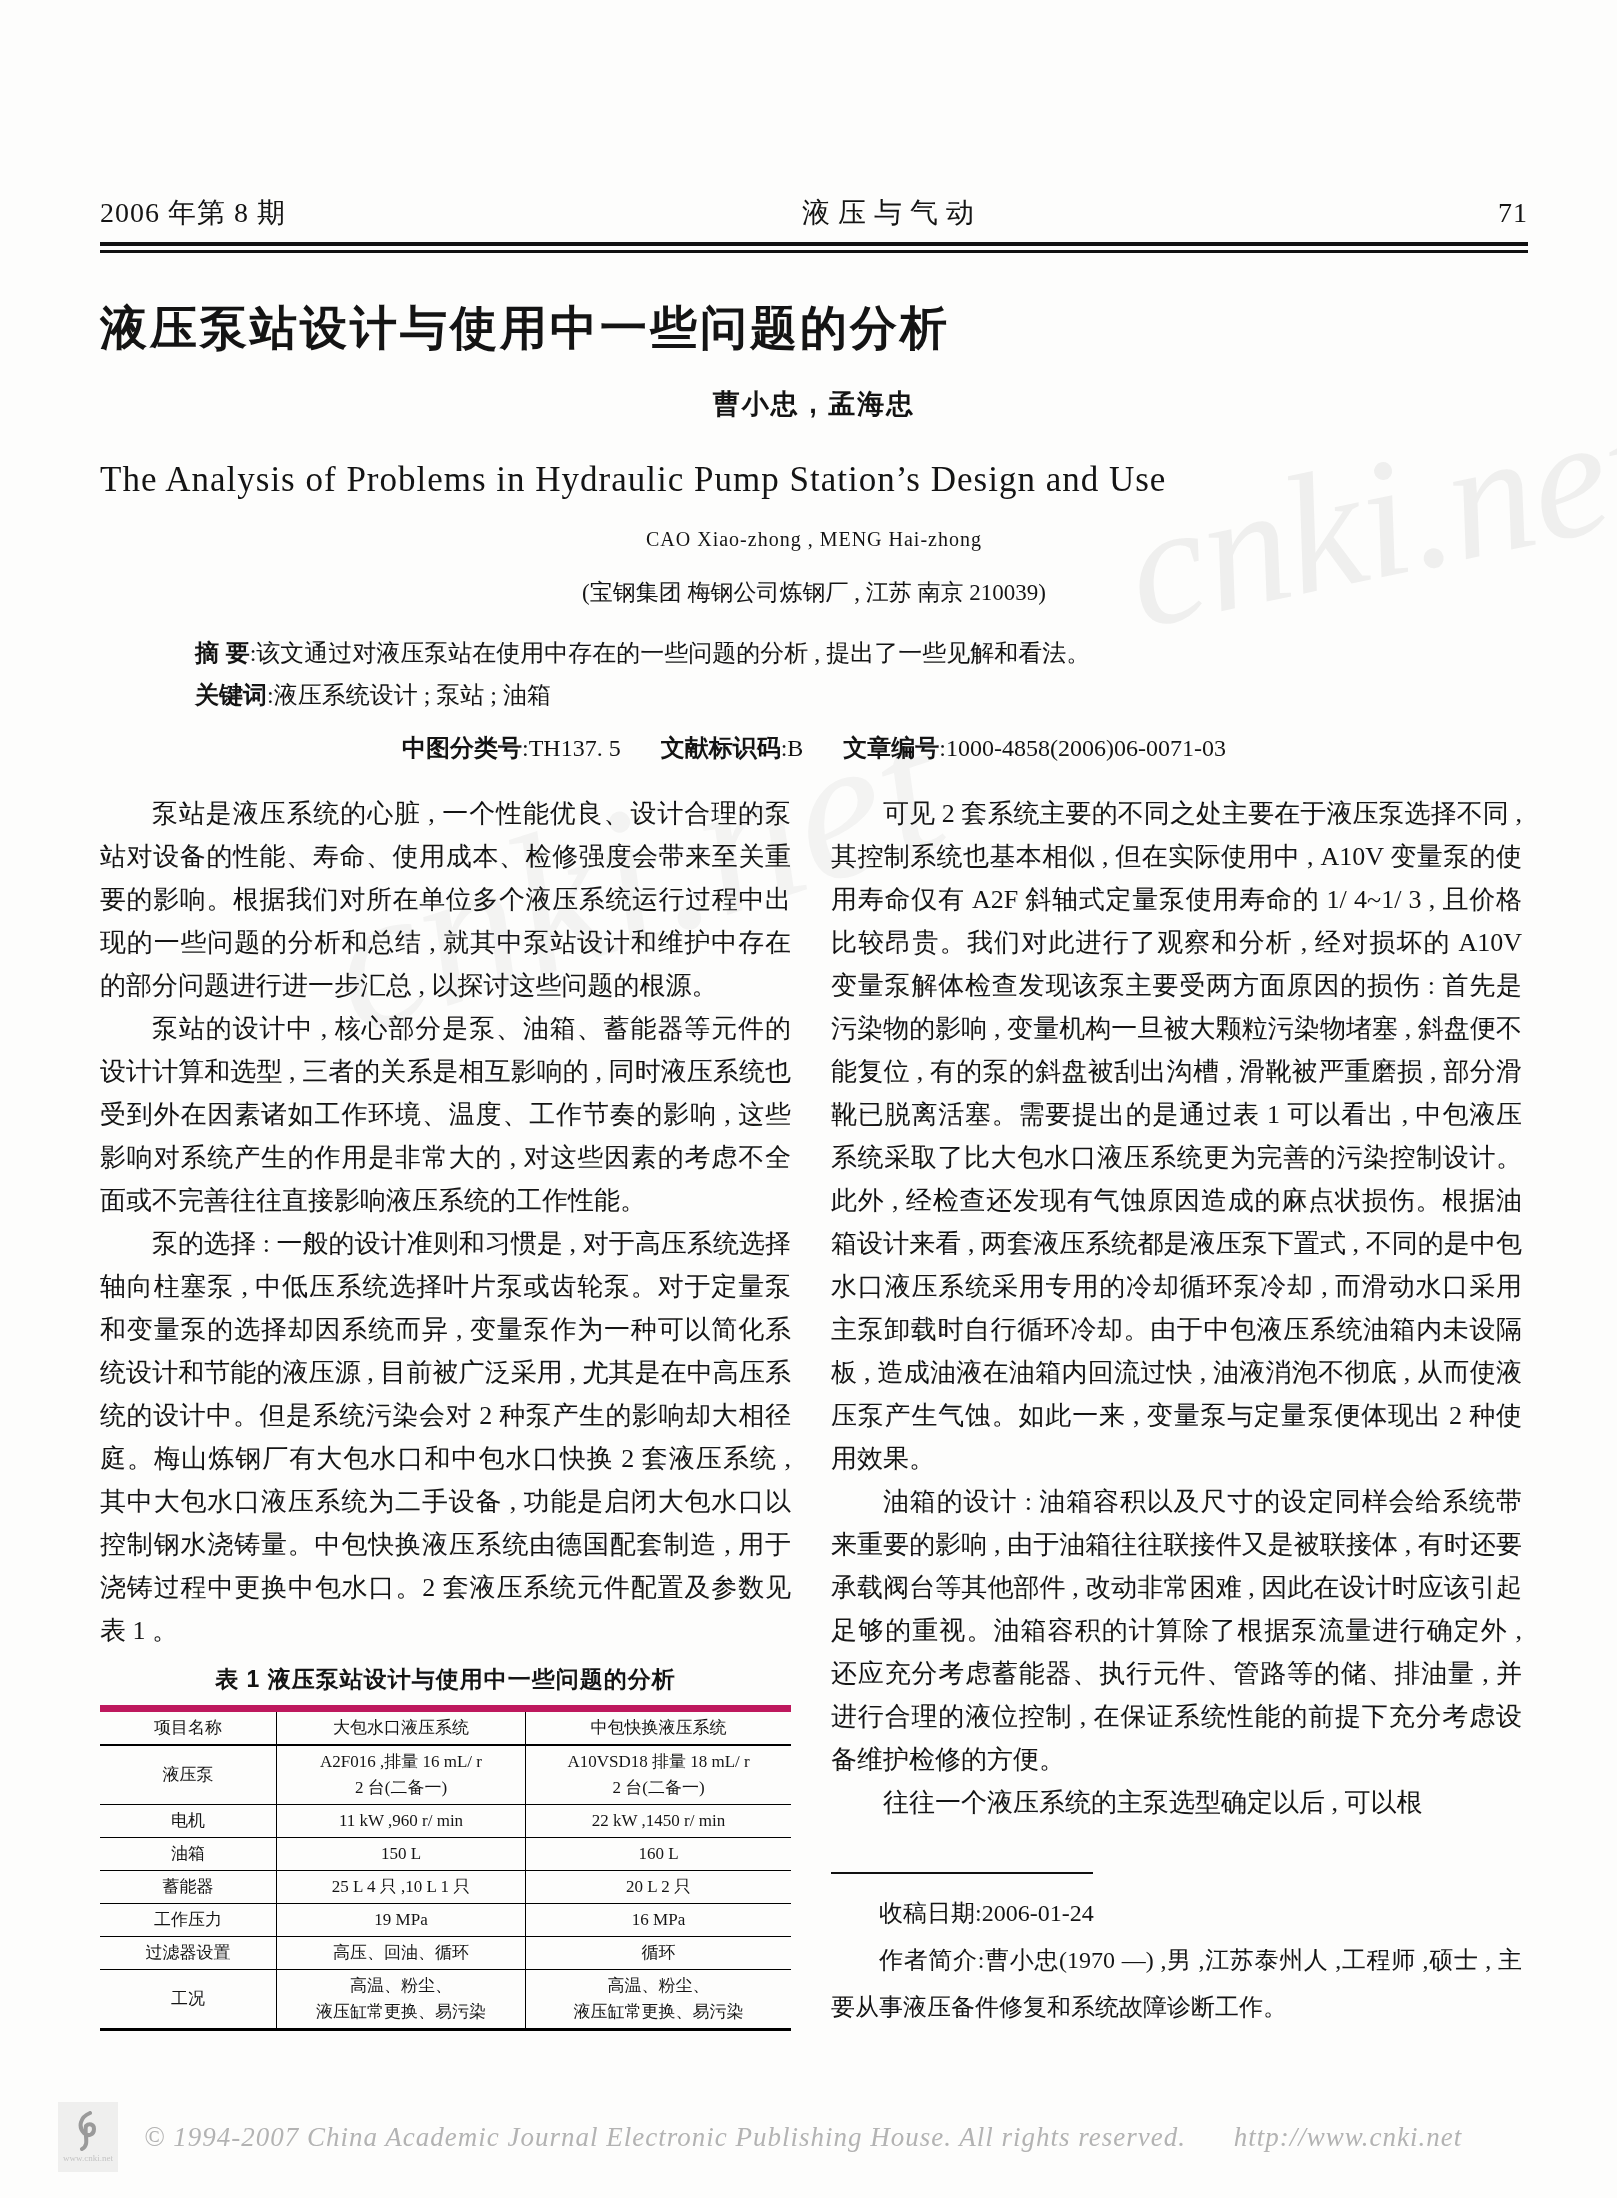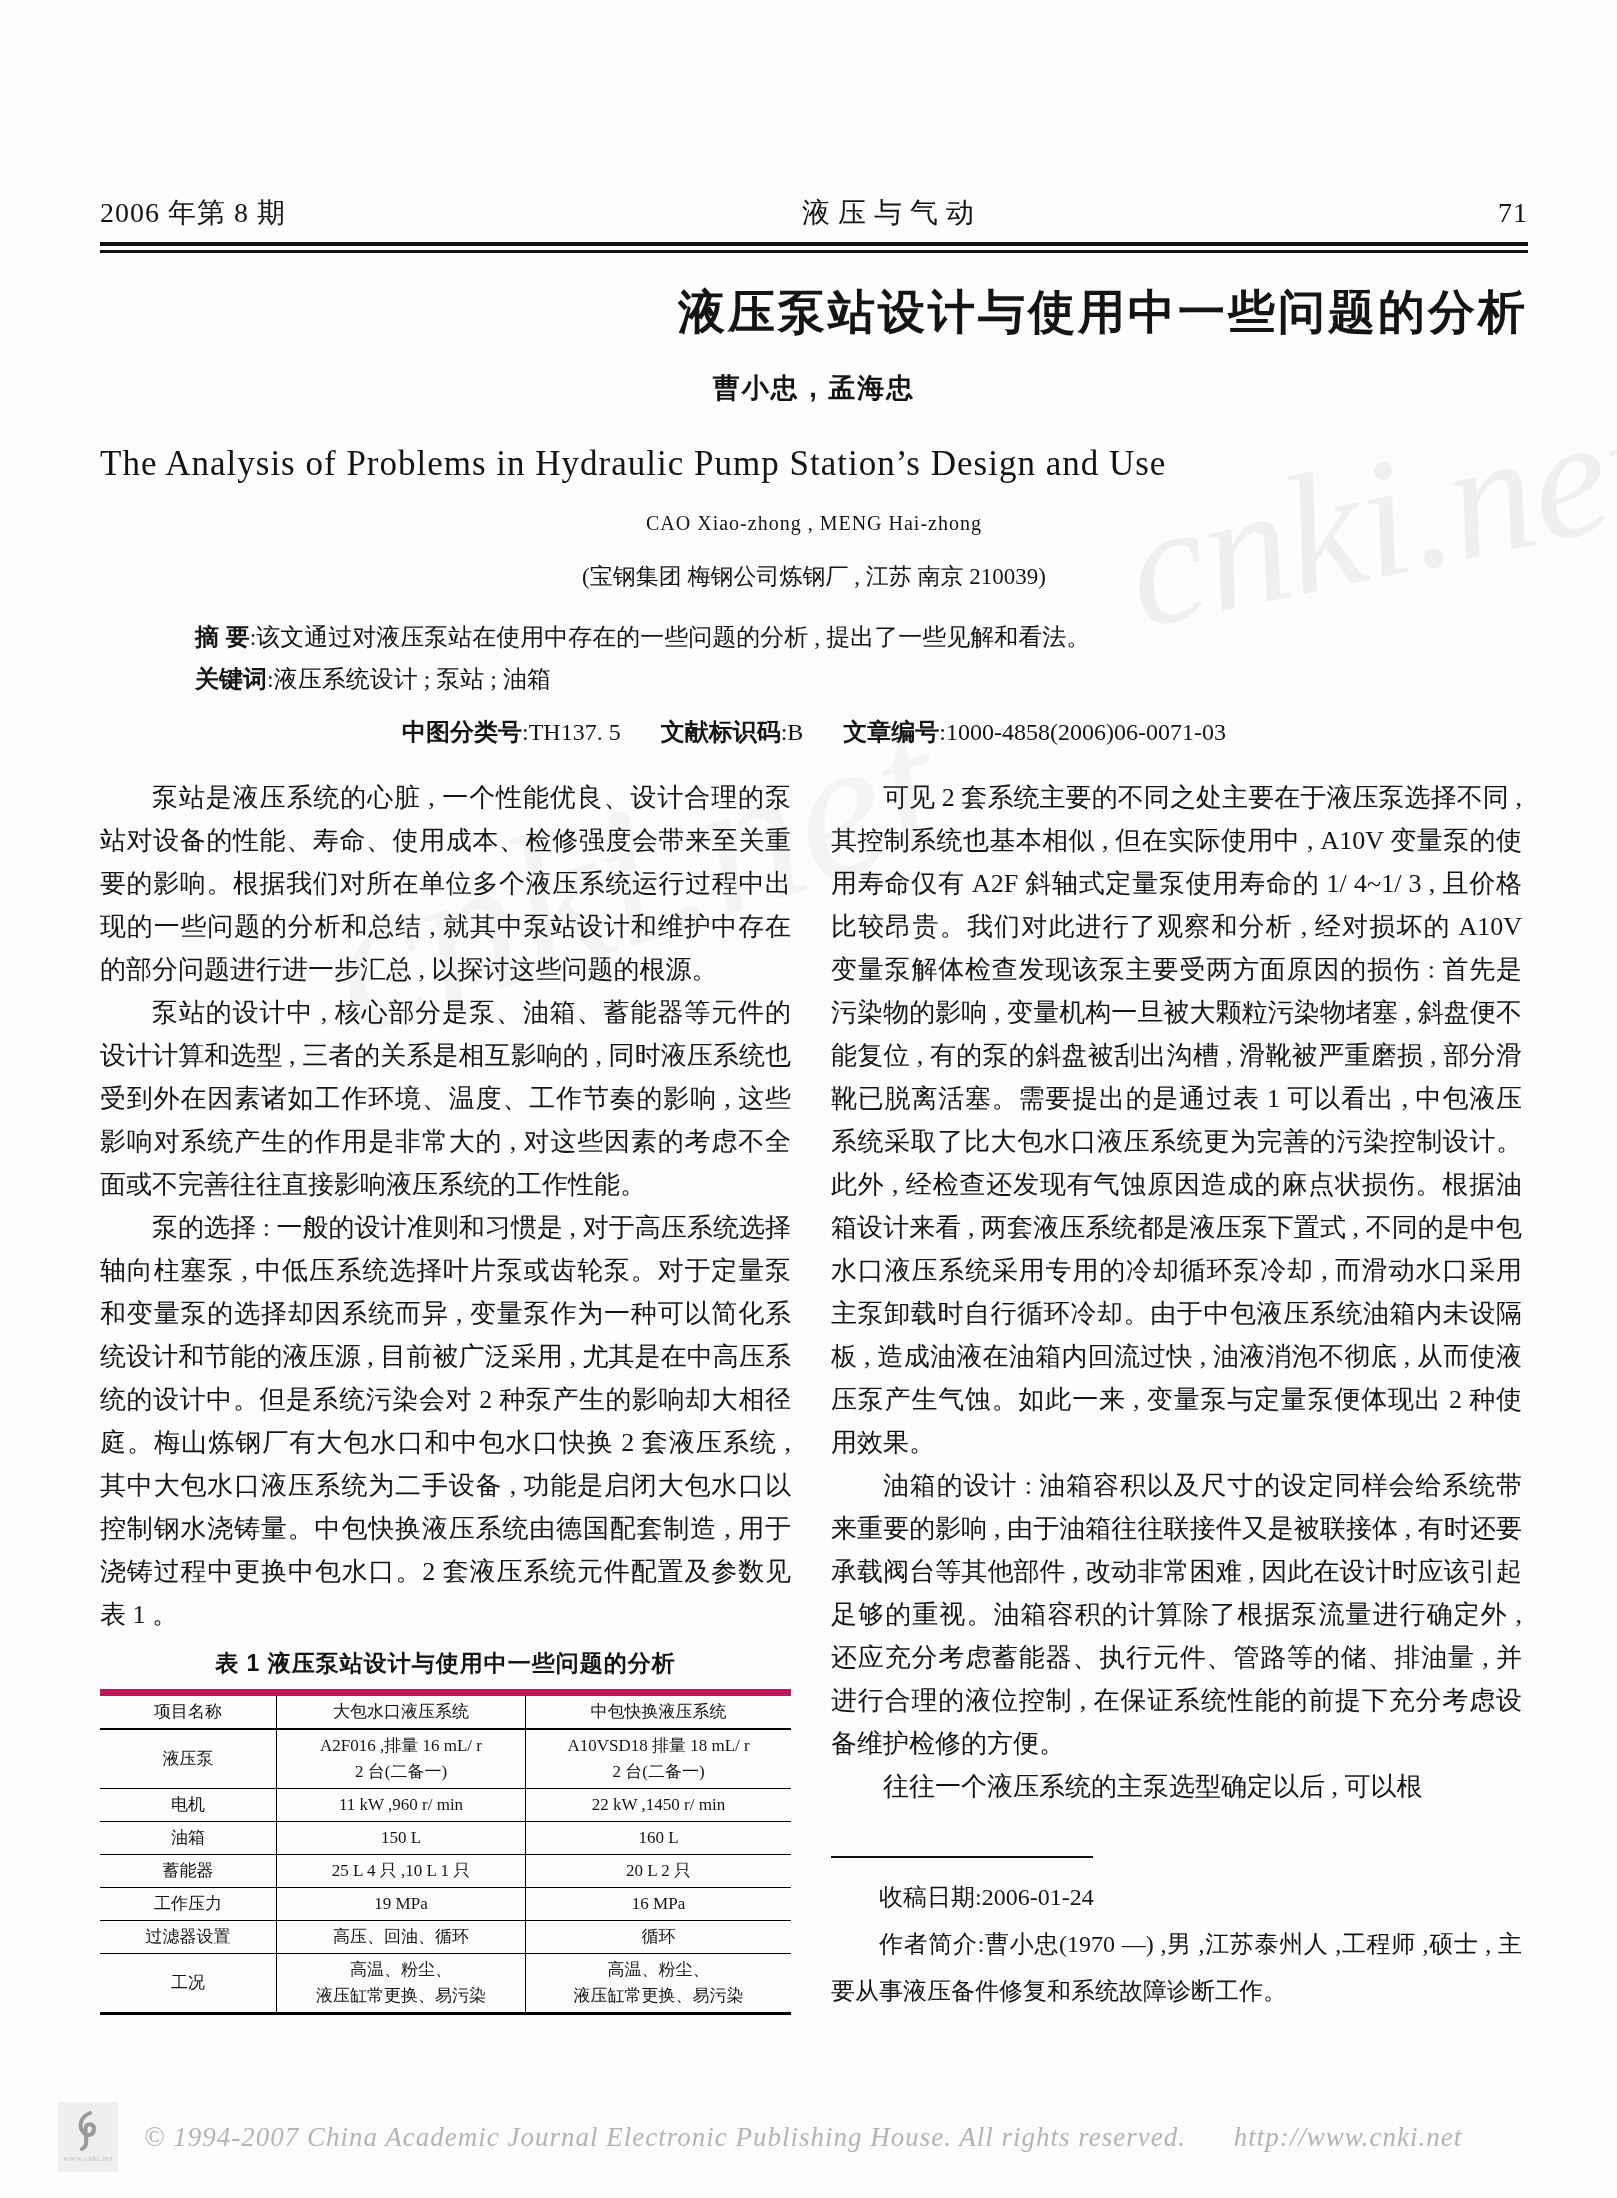--- a/index.html
+++ b/index.html
@@ -14,21 +14,21 @@
   }
   .content{position:absolute;left:100px;right:89px;top:170px;}
 
   
   .runhead{display:flex;justify-content:space-between;align-items:baseline;
     font-size:28px;letter-spacing:1px;}
   .runhead .journal{letter-spacing:8px;margin-top:24px;}
   .headrule{margin-top:10px;height:4px;border-top:4px solid #111;border-bottom:3px solid #111;}
 
   
-  .title{margin-top:28px;text-align:right;font-size:47px;font-weight:bold;
+  .title{margin-top:44px;text-align:left;font-size:47px;font-weight:bold;
     font-family:"Liberation Sans","DejaVu Sans",sans-serif;letter-spacing:3px;}
   .authors{margin-top:26px;text-align:center;font-size:27px;font-weight:bold;
     font-family:"Liberation Sans","DejaVu Sans",sans-serif;letter-spacing:2px;}
   .title-en{margin-top:38px;text-align:left;font-size:35px;letter-spacing:1px;}
   .authors-en{margin-top:28px;text-align:center;font-size:20px;letter-spacing:1px;}
   .affil{margin-top:26px;text-align:center;font-size:23px;}
 
   
   .abstract{margin-top:24px;padding:0 88px 0 95px;font-size:24px;line-height:42px;text-align:justify;}
   .abstract b,.metaline b{font-family:"Liberation Sans","DejaVu Sans",sans-serif;}

